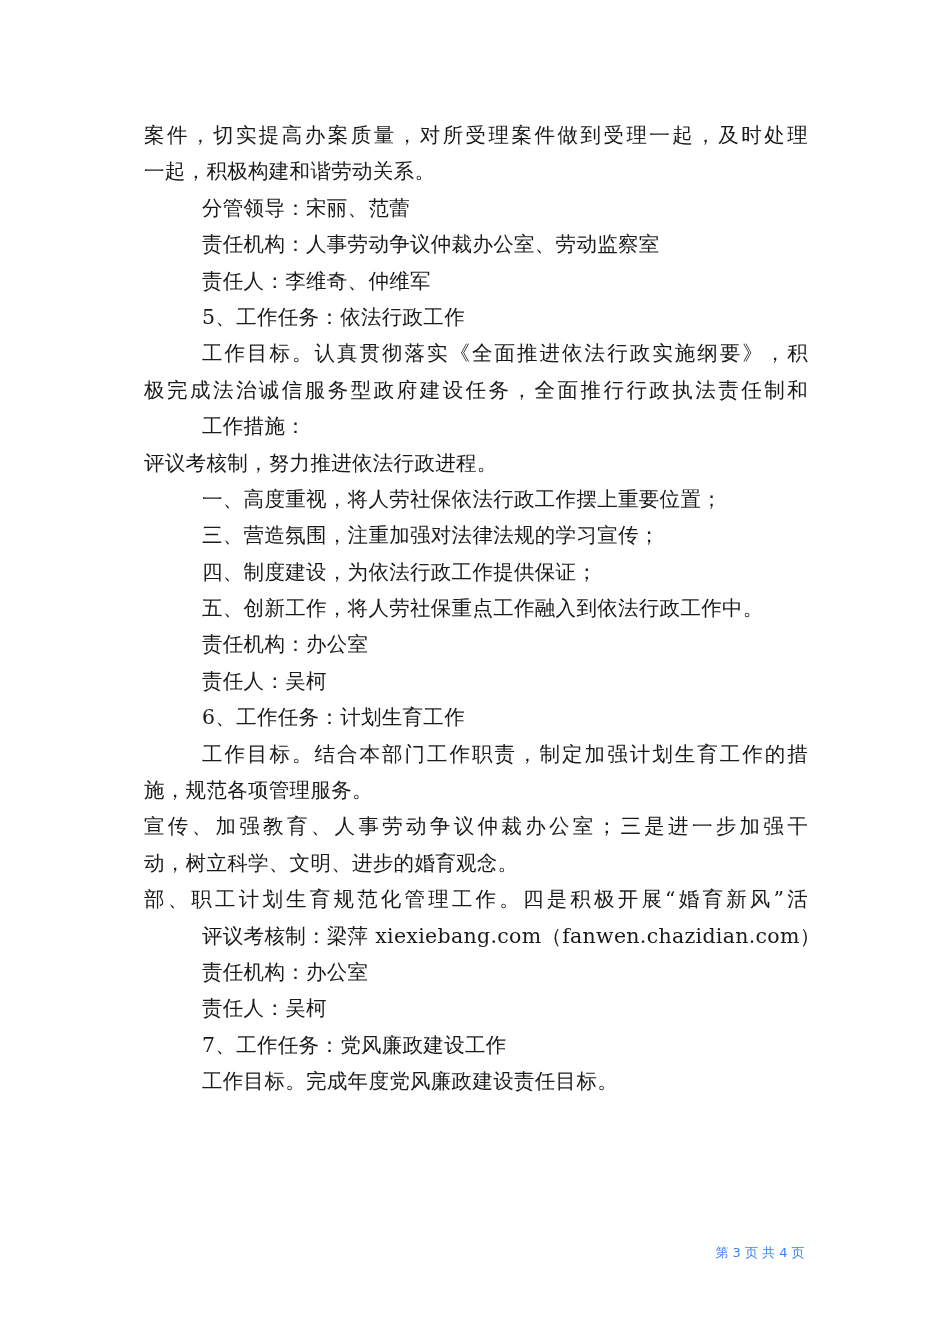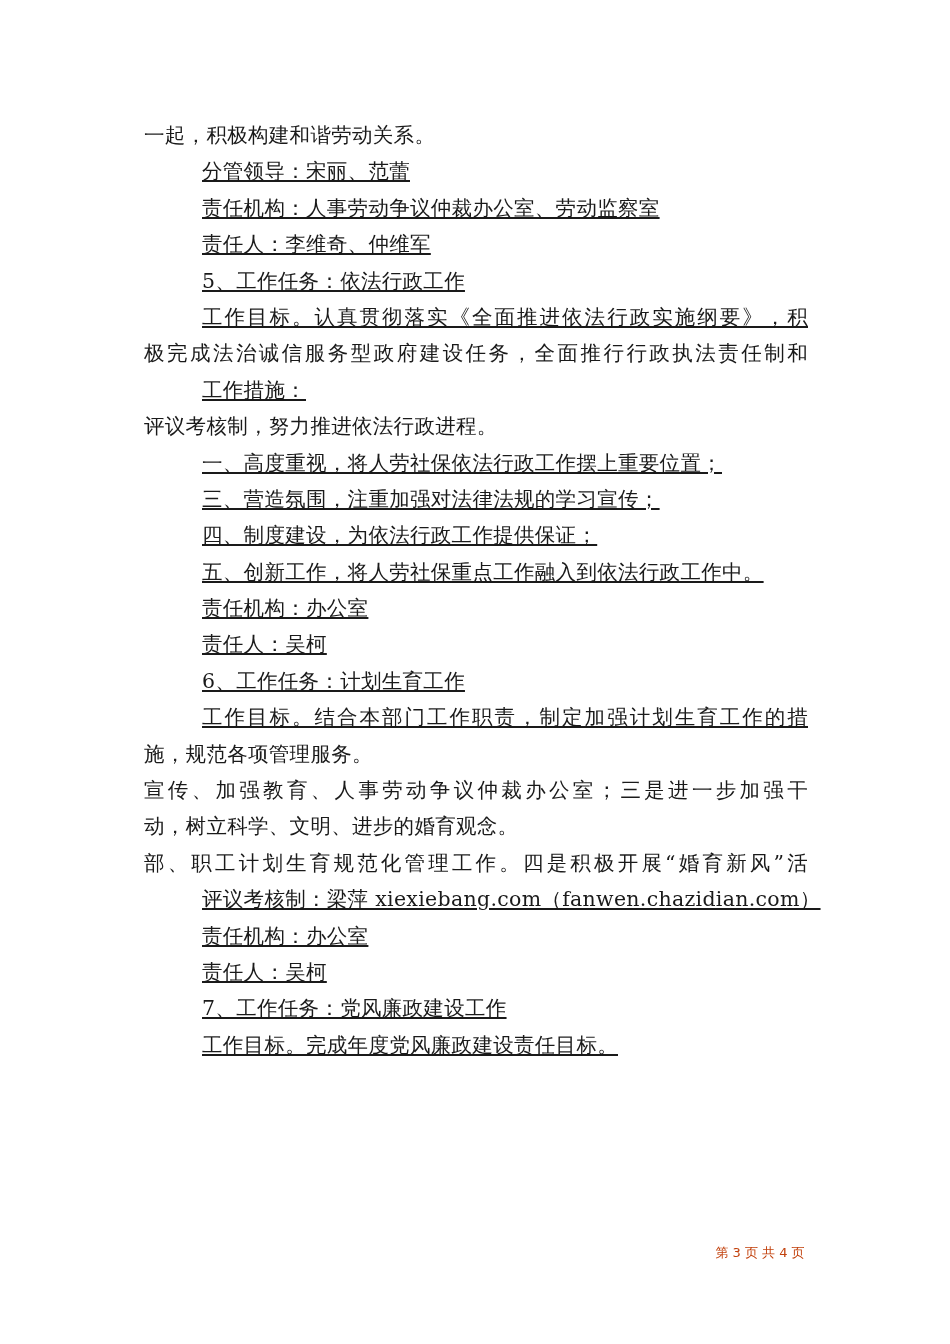--- a/index.html
+++ b/index.html
@@ -29,42 +29,42 @@
     }
     .line {
       font-size: 20.5px;
       line-height: 36.4px;
       height: 36.4px;
       white-space: nowrap;
       letter-spacing: 0.3px;
     }
     .indent {
       padding-left: 58px;
-      text-decoration: underline;
     }
     .justify {
       text-align: justify;
       text-align-last: justify;
     }
     .footer {
       position: absolute;
       left: 700px;
       top: 1244px;
       width: 120px;
       font-family: "DejaVu Sans", "Liberation Sans", sans-serif;
       font-size: 13px;
-      color: #c2410c;
+      color: #3b82f6;
       text-align: center;
     }
   </style>
 </head>
 <body>
 
 <div class="page">
   <div class="content">
+    <div class="line justify">案件，切实提高办案质量，对所受理案件做到受理一起，及时处理</div>
     <div class="line">一起，积极构建和谐劳动关系。</div>
     <div class="line indent">分管领导：宋丽、范蕾</div>
     <div class="line indent">责任机构：人事劳动争议仲裁办公室、劳动监察室</div>
     <div class="line indent">责任人：李维奇、仲维军</div>
     <div class="line indent">5、工作任务：依法行政工作</div>
     <div class="line indent justify">工作目标。认真贯彻落实《全面推进依法行政实施纲要》，积</div>
     <div class="line justify">极完成法治诚信服务型政府建设任务，全面推行行政执法责任制和</div>
     <div class="line indent">工作措施：</div>
     <div class="line">评议考核制，努力推进依法行政进程。</div>
     <div class="line indent">一、高度重视，将人劳社保依法行政工作摆上重要位置；</div>

